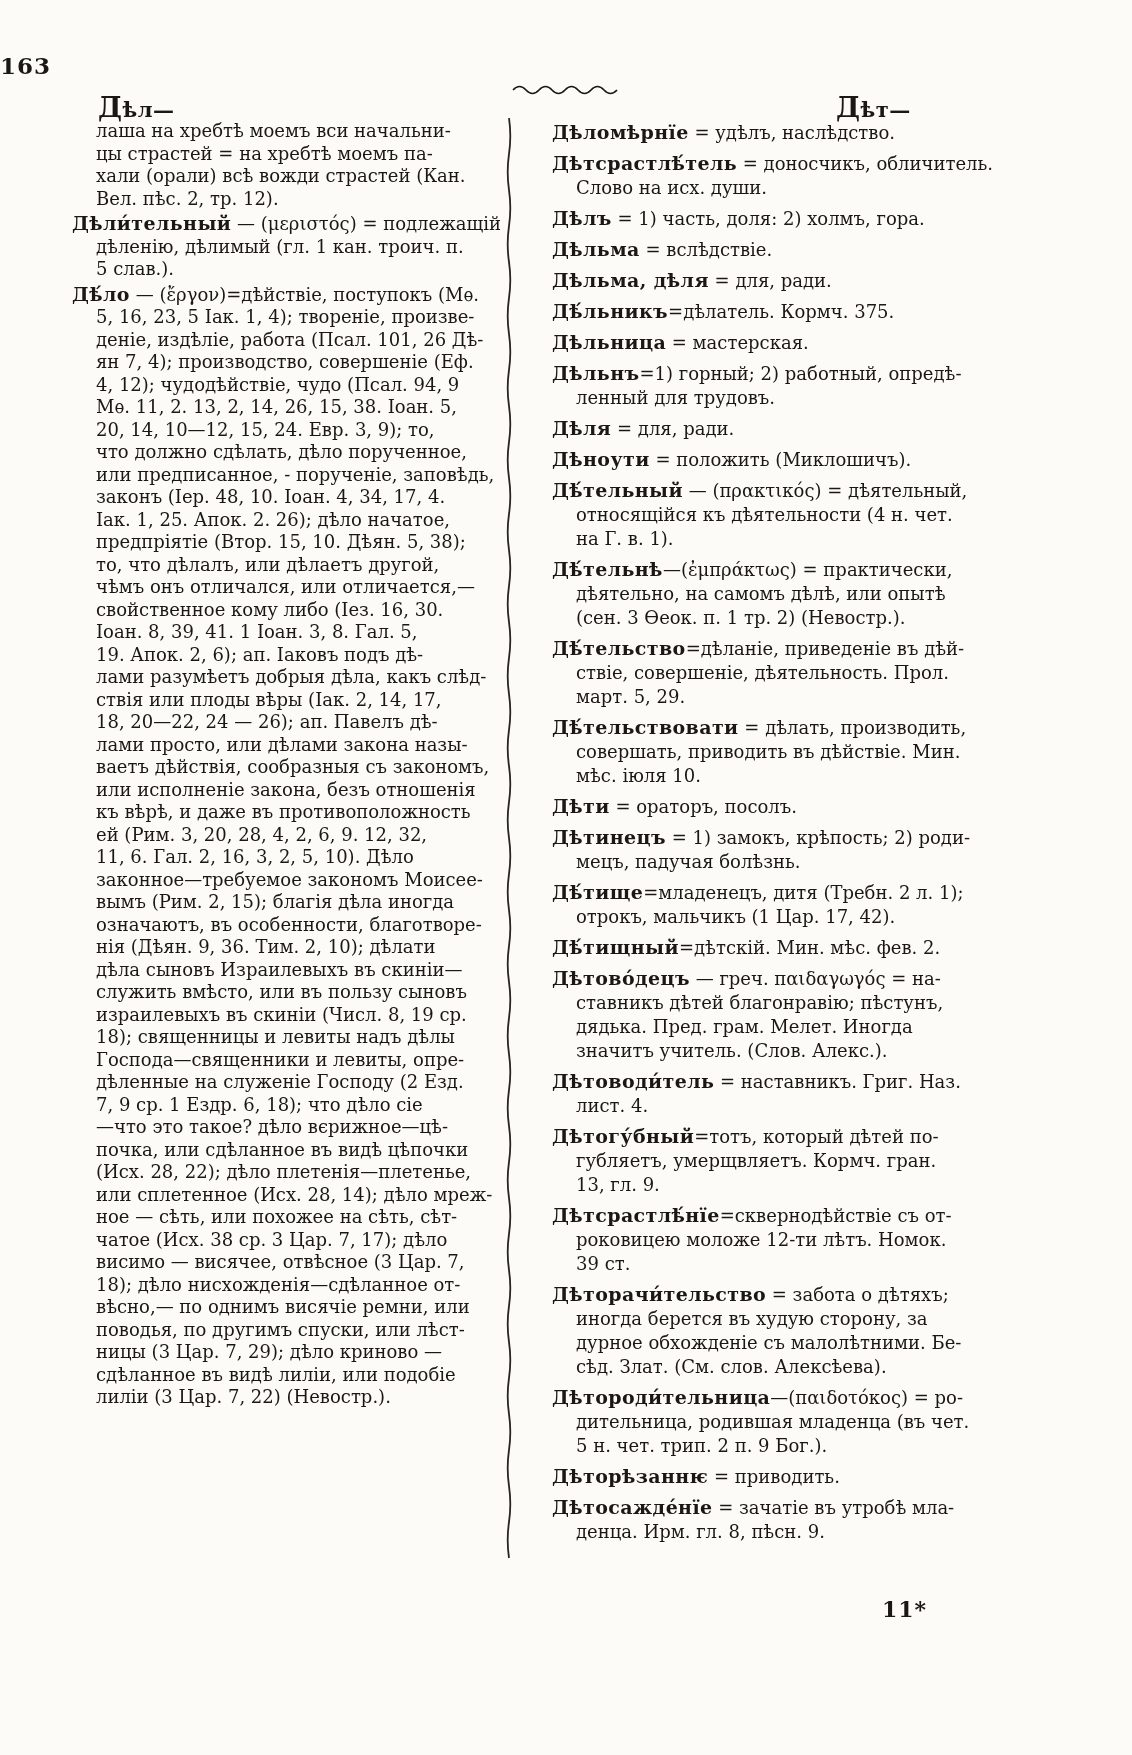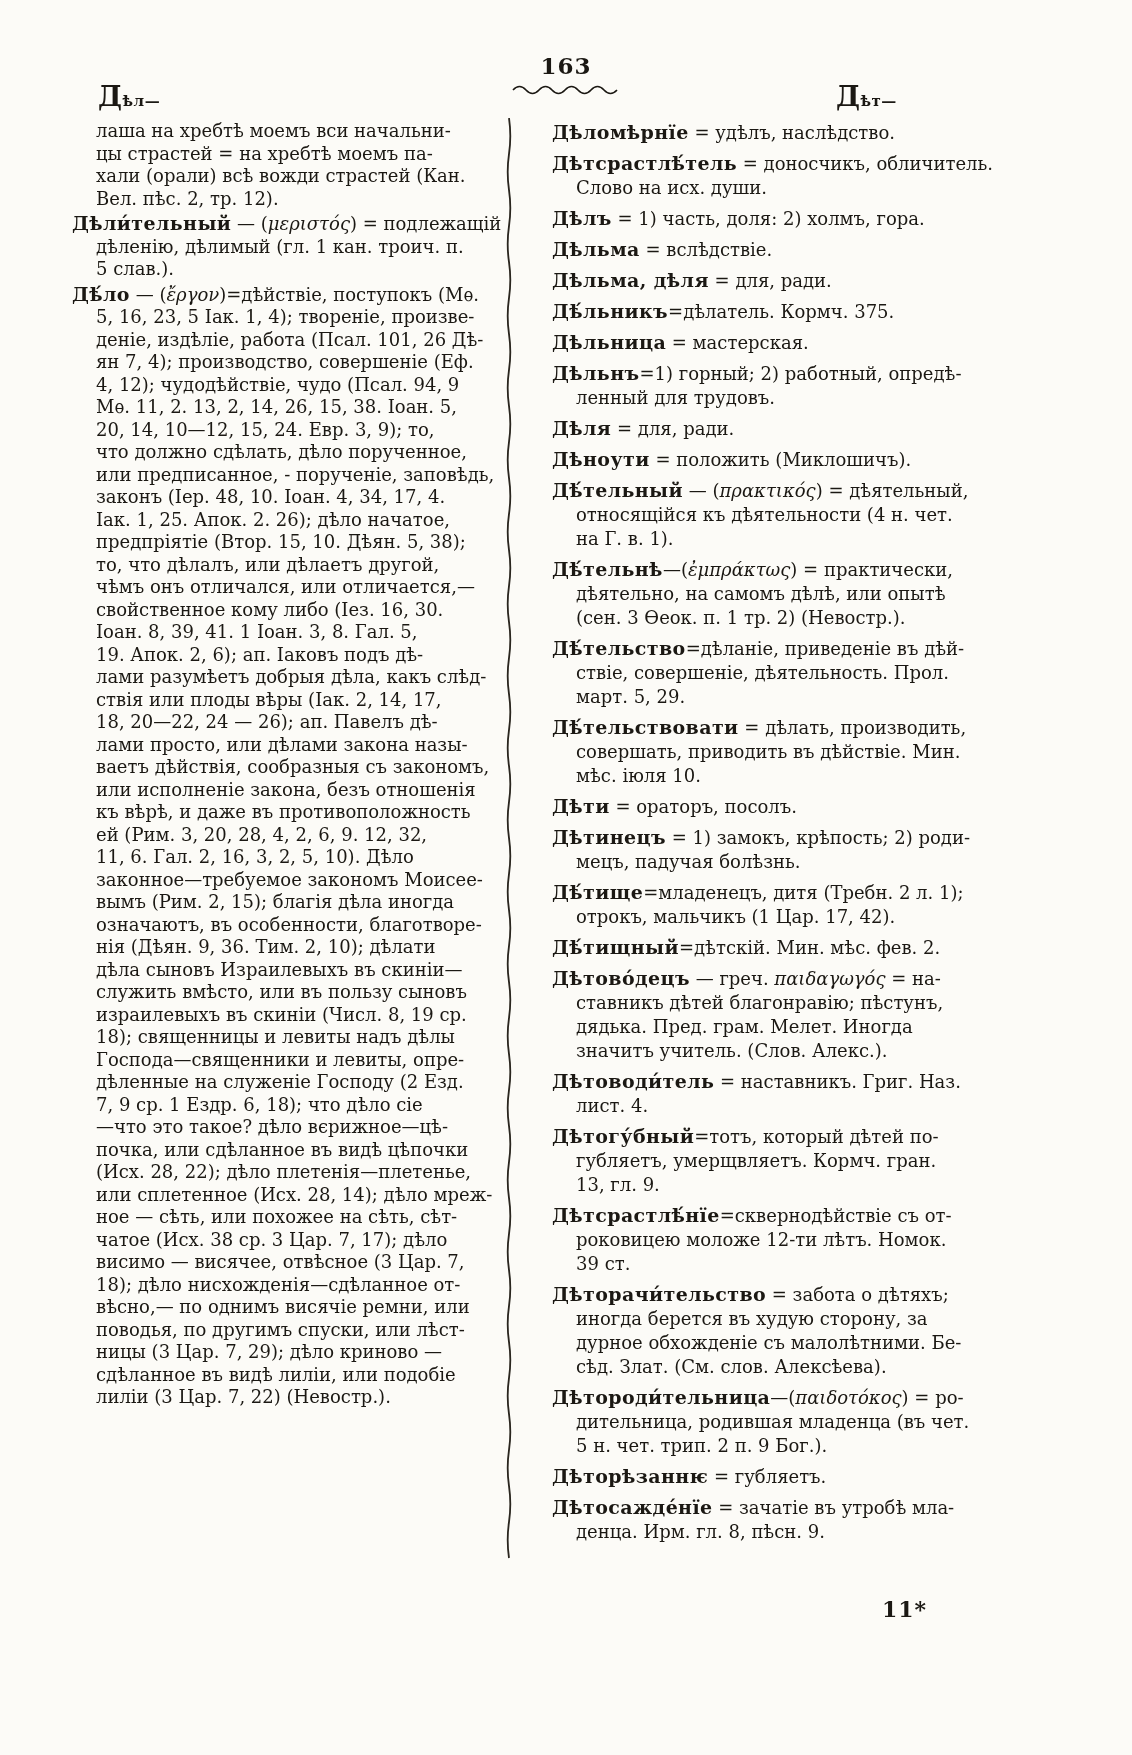--- a/index.html
+++ b/index.html
@@ -9,25 +9,25 @@
     margin:0 auto;
     background:#fcfbf7;
     color:#1b1813;
     font-family:"DejaVu Serif", serif;
     overflow:hidden;
   }
   
   .pagehead{position:absolute;top:0;left:0;width:100%;height:118px;}
   .pagenum{
     position:absolute;top:52px;left:0;width:100%;
-    text-align:center;font-size:23px;font-weight:bold;letter-spacing:1px;
+    font-size:23px;font-weight:bold;letter-spacing:1px;
   }
   .flourish{position:absolute;top:84px;left:50%;transform:translateX(-50%);}
   .runhead{
-    position:absolute;top:81px;font-size:15px;font-weight:bold;letter-spacing:0.5px;
+    position:absolute;top:92px;font-size:21px;font-weight:bold;letter-spacing:0.5px;
   }
   .runhead.left{left:98px;}
   .runhead.right{left:836px;text-align:center;}
   .runhead::first-letter{font-size:27px;}
   
   .content{position:absolute;top:120px;left:0;width:100%;display:flex;}
   .col{font-size:18px;}
   #col-left{width:420px;margin-left:72px;}
   #col-right{width:448px;margin-left:60px;}
   .divider{position:absolute;left:504px;top:118px;}
@@ -36,21 +36,21 @@
     padding-left:24px;
     text-indent:-24px;
     line-height:22.5px;
     margin:0 0 2px 0;
   }
   #col-right .entry{line-height:24px;margin-bottom:6px;}
   .entry.cont{text-indent:0;}
   .run-hw{font-weight:bold;font-size:19px;letter-spacing:0.4px;}
   .run-hw::first-letter{font-size:24px;}
   .run-i{}
-  .run-g{font-style:italic;}
+  .run-g{}
   .sig{
     position:absolute;top:1596px;left:882px;
     font-size:22px;font-weight:bold;letter-spacing:1px;
   }
 </style>
 </head>
 <body>
 
 <div class="page">
 
@@ -170,21 +170,21 @@
         <div class="entry"><span class="run-hw">Дѣтсрастлѣ́нїе</span><span class="run-n">=сквернодѣйствіе съ от-
 роковицею моложе 12-ти лѣтъ. </span><span class="run-i">Номок.</span><span class="run-n">
 39 ст.</span></div>
         <div class="entry"><span class="run-hw">Дѣторачи́тельство</span><span class="run-n"> = забота о дѣтяхъ;
 иногда берется въ худую сторону, за
 дурное обхожденіе съ малолѣтними. </span><span class="run-i">Бе-
 сѣд. Злат.</span><span class="run-n"> (См. </span><span class="run-i">слов. Алексѣева</span><span class="run-n">).</span></div>
         <div class="entry"><span class="run-hw">Дѣтороди́тельница</span><span class="run-n">—(</span><span class="run-g">παιδοτόκος</span><span class="run-n">) = ро-
 дительница, родившая младенца (въ чет.
 5 н. чет. трип. 2 п. 9 Бог.).</span></div>
-        <div class="entry"><span class="run-hw">Дѣторѣзаннѥ</span><span class="run-n"> = губляетъ.</span></div>
+        <div class="entry"><span class="run-hw">Дѣторѣзаннѥ</span><span class="run-n"> = приводить.</span></div>
         <div class="entry"><span class="run-hw">Дѣтосажде́нїе</span><span class="run-n"> = зачатіе въ утробѣ мла-
 денца. </span><span class="run-i">Ирм. гл.</span><span class="run-n"> 8, </span><span class="run-i">пѣсн.</span><span class="run-n"> 9.</span></div>
       </div>
   </div>
 
   <div class="sig">11*</div>
 
 </div>
 
 </body></html>

